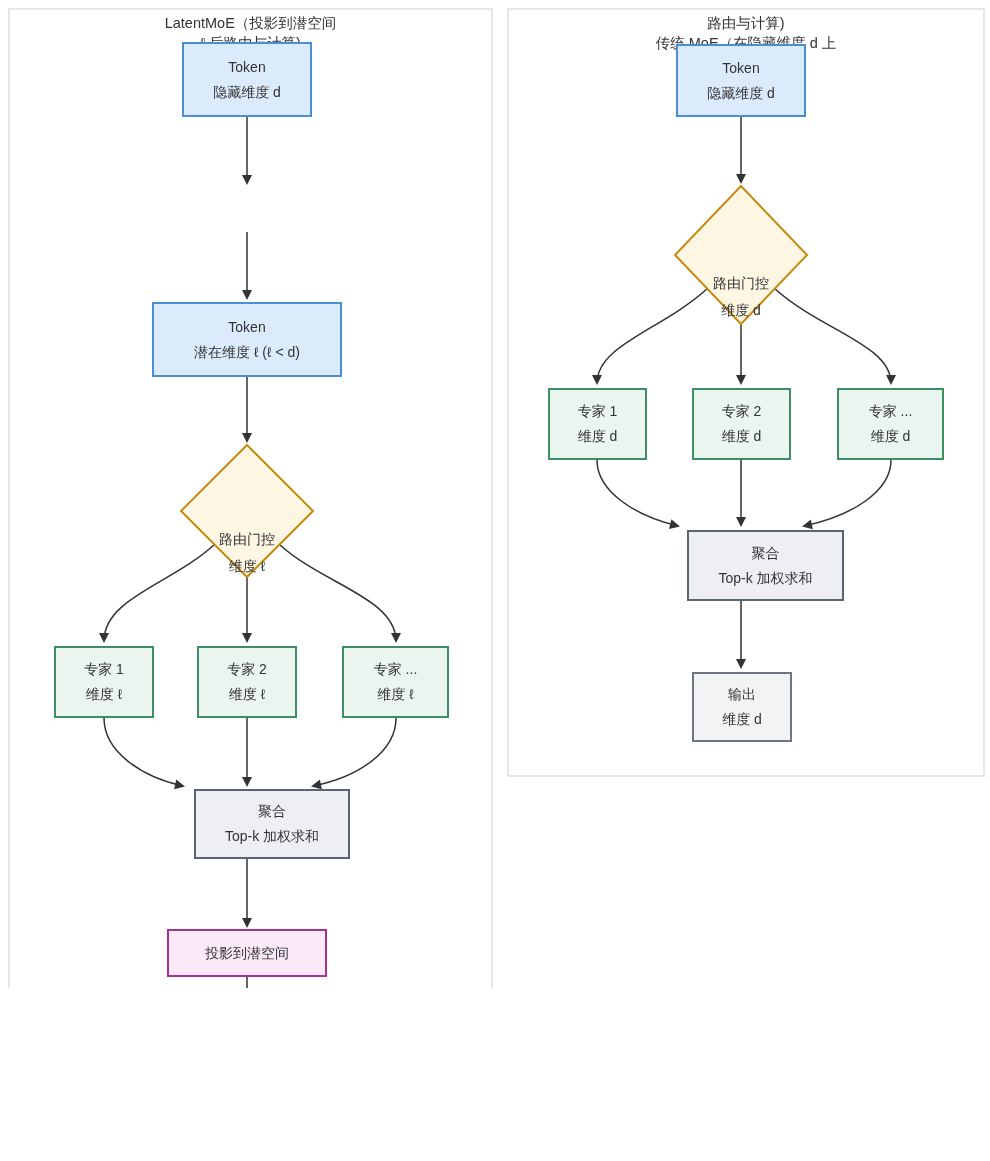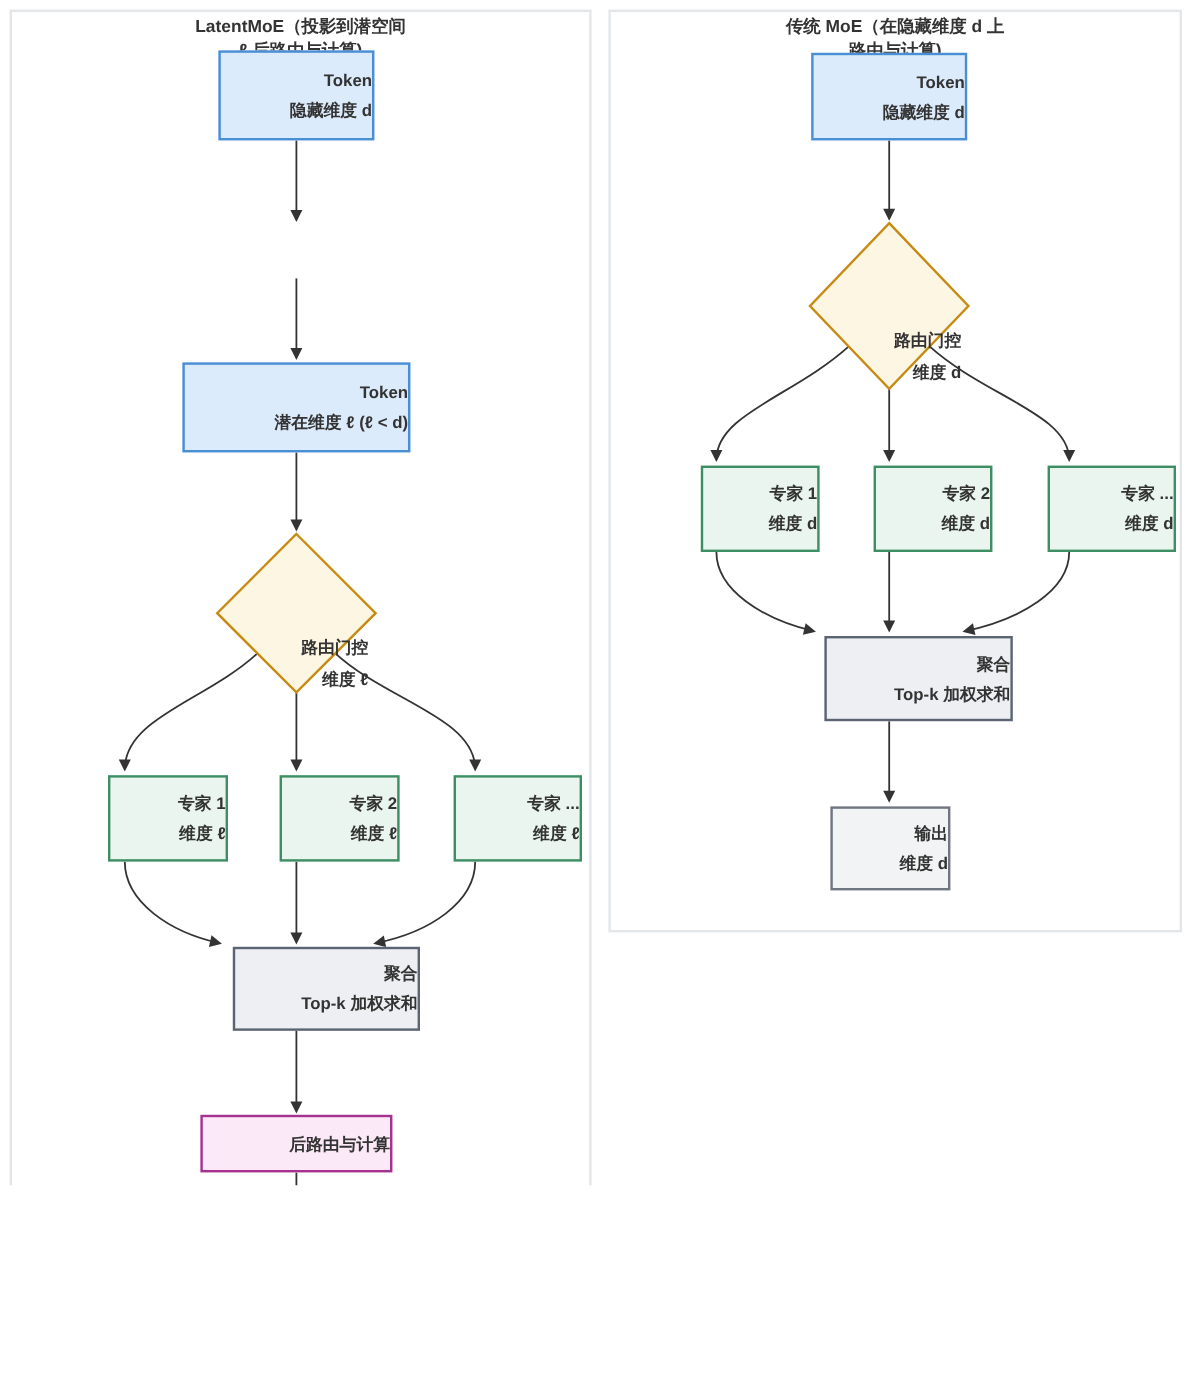--- a/index.html
+++ b/index.html
@@ -1,48 +1,48 @@
 <!DOCTYPE html>
 <html style="--bg: #ffffff; --panel_border: #e3e7ea; --text: #333333; --edge: #333333; --token_fill: #dcebfb; --token_border: #4a8fd4; --proj_fill: #fce9f7; --proj_border: #a3338f; --router_fill: #fdf6e3; --router_border: #c78a12; --expert_fill: #e9f5ee; --expert_border: #3e8e63; --agg_fill: #edeff2; --agg_border: #5b6472; --out_fill: #f2f3f4; --out_border: #6f7680;"><head>
 <meta charset="utf-8">
 <style>
   html,body{margin:0;padding:0;background:var(--bg,#fff);}
   body{font-family:"Liberation Sans","DejaVu Sans",sans-serif;color:var(--text,#333);}
-  #canvas{position:relative;width:990px;height:988px;background:var(--bg,#fff);overflow:hidden;font-weight:bold;}
+  #canvas{position:relative;width:990px;height:988px;background:var(--bg,#fff);overflow:hidden;}
   .panel{position:absolute;background:#fff;border:2px solid var(--panel_border,#e3e7ea);box-sizing:border-box;}
   #panel-left{left:8px;top:8px;width:485px;height:1147px;}
   #panel-right{left:507px;top:8px;width:478px;height:769px;}
   .panel-title{position:absolute;top:3px;left:0;width:100%;text-align:center;font-size:14.5px;line-height:20px;color:var(--text,#333);}
   #edges{position:absolute;left:0;top:0;pointer-events:none;}
   .edge{stroke:var(--edge,#333);stroke-width:1.5;fill:none;}
   .diamond{fill:var(--router_fill,#fdf6e3);stroke:var(--router_border,#c78a12);stroke-width:2;}
-  .node{position:absolute;box-sizing:border-box;display:flex;flex-direction:column;align-items:flex-end;justify-content:center;
+  .node{position:absolute;box-sizing:border-box;display:flex;flex-direction:column;align-items:center;justify-content:center;
         text-align:center;font-size:14px;line-height:25px;color:var(--text,#333);}
   .token{background:var(--token_fill,#dcebfb);border:2px solid var(--token_border,#4a8fd4);}
   .proj{background:var(--proj_fill,#fce9f7);border:2px solid var(--proj_border,#a3338f);}
-  .expert{background:var(--expert_fill,#e9f5ee);border:2px solid var(--expert_border,#3e8e63);margin-left:36px;}
+  .expert{background:var(--expert_fill,#e9f5ee);border:2px solid var(--expert_border,#3e8e63);}
   .agg{background:var(--agg_fill,#edeff2);border:2px solid var(--agg_border,#5b6472);margin-left:24px;}
   .out{background:var(--out_fill,#f2f3f4);border:2px solid var(--out_border,#6f7680);}
   .router-label{background:transparent;border:none;line-height:27px;margin-top:42px;}
 </style>
 </head>
 <body>
 
 <div id="canvas">
 
   <div class="panel" id="panel-left">
     <div class="panel-title">
       <div>LatentMoE（投影到潜空间</div>
       <div>ℓ 后路由与计算)</div>
     </div>
   </div>
   <div class="panel" id="panel-right">
     <div class="panel-title">
+      <div>路由与计算)</div>
       <div>传统 MoE（在隐藏维度 d 上</div>
-      <div>路由与计算)</div>
     </div>
   </div>
 
   <svg id="edges" width="990" height="1161" viewBox="0 0 990 1161">
     <defs>
       <marker id="arrow" markerUnits="userSpaceOnUse" markerWidth="12" markerHeight="12" viewBox="0 0 12 12" refX="9" refY="6" orient="auto">
         <path d="M1,1 L11,6 L1,11 z" fill="#333333"></path>
       </marker>
     </defs>
 
@@ -93,21 +93,21 @@
   </div>
   <div class="node expert" style="left:342px;top:646px;width:107px;height:72px;">
     <span>专家 ...</span>
     <span>维度 ℓ</span>
   </div>
   <div class="node agg" style="left:170px;top:789px;width:156px;height:70px;">
     <span>聚合</span>
     <span>Top-k 加权求和</span>
   </div>
   <div class="node proj" style="left:167px;top:929px;width:160px;height:48px;">
-    <span>后路由与计算</span>
+    <span>投影到潜空间</span>
   </div>
   <div class="node out" style="left:198px;top:1048px;width:99px;height:74px;">
     <span>输出</span>
     <span>维度 d</span>
   </div>
 
   <div class="node token" style="left:676px;top:44px;width:130px;height:73px;">
     <span>Token</span>
     <span>隐藏维度 d</span>
   </div>

